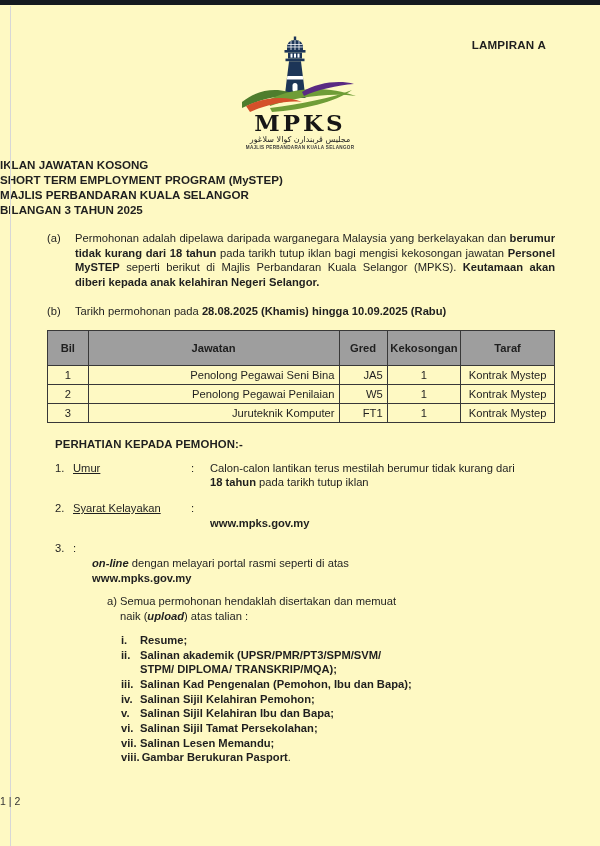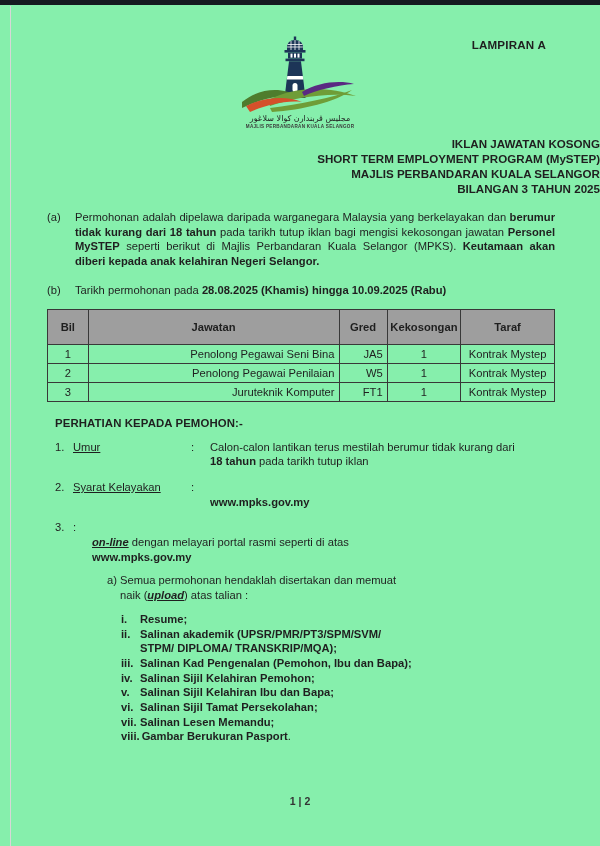--- a/index.html
+++ b/index.html
@@ -10,42 +10,42 @@
     --logo_navy:#1c3557;
     --logo_green:#6f9d37;
     --logo_green_dark:#4e7d2d;
     --logo_orange:#d4502a;
     --logo_purple:#5a2a82;
   }
   *{margin:0;padding:0;box-sizing:border-box;}
   html,body{background:#fff;}
   .page{
     position:relative;width:600px;height:846px;margin:0 auto;
-    background:#86efac;color:var(--ink);
+    background:#fef9c3;color:var(--ink);
     font-family:"Liberation Sans",sans-serif;font-size:11.2px;
     overflow:hidden;
   }
   .scan-edge-top{position:absolute;top:0;left:0;right:0;height:5px;background:#151a20;}
   .scan-line-left{position:absolute;top:6px;bottom:0;left:10px;width:1px;background:#d7d7d7;}
   .lampiran{position:absolute;top:38px;right:54px;font-weight:bold;font-size:11.6px;letter-spacing:.2px;}
   
   .logo{width:140px;margin:36px auto 0;text-align:center;}
   .logo svg{display:block;margin:0 auto;}
   .logo-acronym{font-family:"DejaVu Serif",serif;font-weight:bold;font-size:23px;line-height:24px;letter-spacing:3px;color:#161616;margin-top:-3px;}
   .logo-jawi{font-family:"DejaVu Sans",sans-serif;font-size:8px;line-height:10px;color:#222;}
   .logo-caption{font-size:4.6px;line-height:6px;letter-spacing:.3px;font-weight:bold;color:#3a3a3a;}
   
-  .title{margin-top:6px;text-align:right;font-weight:bold;font-size:11.6px;line-height:15px;}
+  .title{margin-top:6px;text-align:left;font-weight:bold;font-size:11.6px;line-height:15px;}
   .content{margin:0 45px 0 47px;}
   .para{display:flex;margin-top:14px;line-height:14.7px;}
   .para-marker{width:28px;flex:none;}
   .para-text{flex:1;}
   .just{text-align:justify;}
   .b{font-weight:bold;}
-  .i{font-style:italic;text-decoration:underline;}
+  .i{font-style:italic;}
   
   table{width:100%;border-collapse:collapse;margin-top:11px;font-size:11.2px;}
   th,td{border:1.6px solid var(--table_border);}
   th{background:var(--table_header_bg);font-weight:bold;text-align:center;padding:11px 2px;}
   td{padding:3px 4px;height:16px;}
   td.c{text-align:center;}
   td.l{text-align:right;padding-left:9px;}
   
   .attn-heading{font-weight:bold;font-size:11.4px;margin:15px 0 0 8px;letter-spacing:.1px;}
   .attn-item{display:flex;margin-top:11px;line-height:14.7px;}
@@ -54,21 +54,21 @@
   .attn-colon{width:19px;flex:none;}
   .attn-content{flex:1;}
   .sub-a{display:flex;margin-top:9px;margin-left:15px;line-height:14.7px;}
   .sub-a-marker{width:13px;flex:none;}
   .sub-a-text{flex:1;}
   .roman-list{margin-top:9px;margin-left:29px;line-height:14.7px;}
   .roman-item{display:flex;}
   .roman-num{min-width:17px;margin-right:2px;flex:none;font-weight:bold;}
   .roman-text{flex:1;}
   .red-note{margin-top:2px;margin-left:15px;text-align:center;font-weight:bold;color:var(--note_red);line-height:14.5px;}
-  .footer{position:absolute;left:0;right:0;top:795px;text-align:center;font-size:10.5px;color:#333;font-weight:bold;}
+  .footer{position:absolute;left:0;right:0;top:795px;text-align:left;font-size:10.5px;color:#333;}
 </style>
 </head>
 <body>
 
 <div class="page">
   <div class="scan-edge-top"></div>
   <div class="scan-line-left"></div>
 
   <div class="lampiran">LAMPIRAN A</div>
 
@@ -85,20 +85,21 @@
       <rect x="45.5" y="22.6" width="19" height="2.6" fill="var(--logo_navy)"></rect>
       <path d="M49 25.2 L61 25.2 L65.5 62 L44.5 62 Z" fill="var(--logo_navy)"></path>
       <path d="M47.3 40 L62.8 40 L63.3 43.5 L46.9 43.5 Z" fill="#ffffff"></path>
       <rect x="52.5" y="47" width="5" height="9" rx="2.5" fill="#ffffff"></rect>
       <path d="M2 66 C 22 50 44 52 58 60 C 42 58 18 64 2 72 Z" fill="var(--logo_green_dark)"></path>
       <path d="M28 64 C 55 50 88 50 116 60 C 88 56 52 62 30 70 Z" fill="var(--logo_green)"></path>
       <path d="M62 56 C 78 46 100 44 114 48 C 98 49 76 54 64 60 Z" fill="var(--logo_purple)"></path>
       <path d="M6 70 C 26 60 48 60 62 66 C 44 64 24 70 10 76 Z" fill="var(--logo_orange)"></path>
       <path d="M30 72 C 60 68 92 62 112 54 C 96 66 62 74 32 76 Z" fill="var(--logo_green)"></path>
     </svg>
+    <div class="logo-acronym">MPKS</div>
     <div class="logo-jawi">مجليس ڤربندارن كوالا سلاڠور</div>
     <div class="logo-caption">MAJLIS PERBANDARAN KUALA SELANGOR</div>
   </div>
 
   <div class="title">
     <div>IKLAN JAWATAN KOSONG</div>
     <div>SHORT TERM EMPLOYMENT PROGRAM (MySTEP)</div>
     <div>MAJLIS PERBANDARAN KUALA SELANGOR</div>
     <div>BILANGAN 3 TAHUN 2025</div>
   </div>

